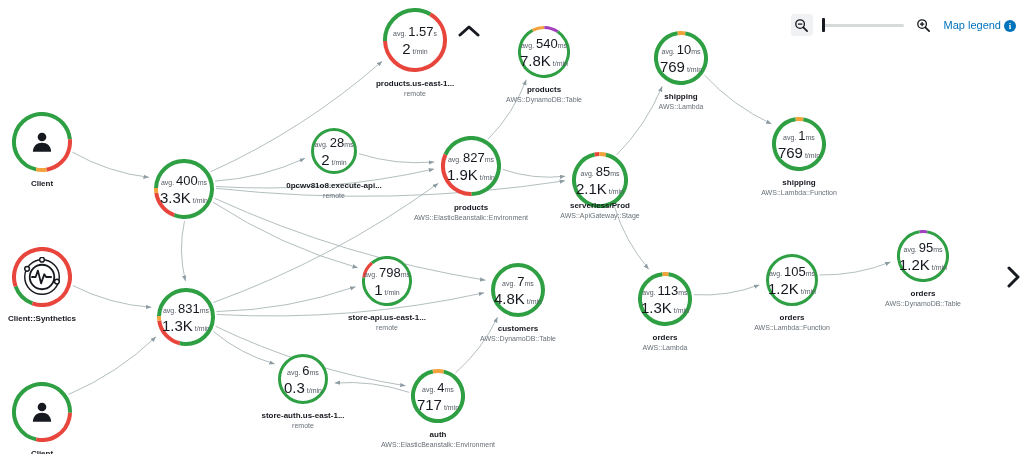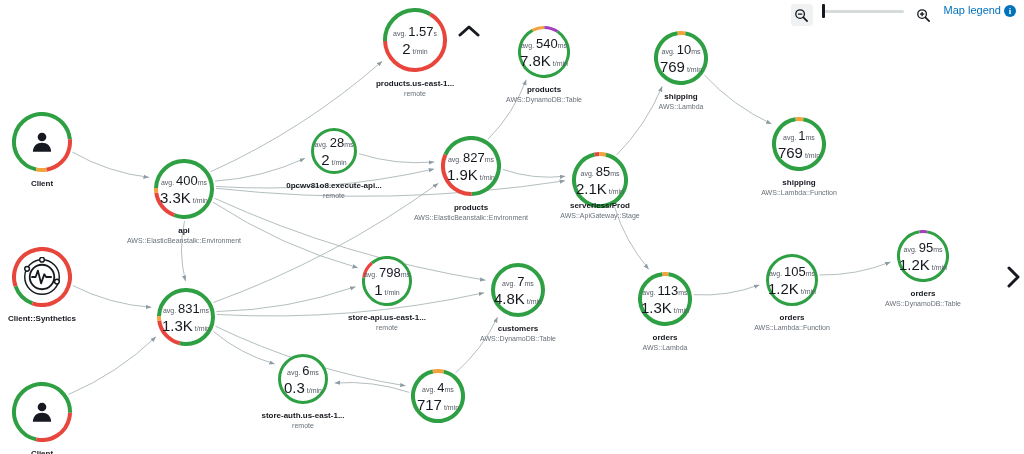--- a/index.html
+++ b/index.html
@@ -9,22 +9,22 @@
     font-family:"Liberation Sans", sans-serif;
     overflow:hidden;
     position:relative;
     color:#16191f;
   }
   #map{position:absolute;inset:0;}
   svg.edges{position:absolute;left:0;top:0;width:1024px;height:454px;}
 
   
   .toolbar{
-    position:absolute;top:4px;right:8px;
-    display:flex;gap:9px;
+    position:absolute;top:12px;right:8px;
+    display:flex;align-items:center;gap:9px;
     height:26px;z-index:30;
   }
   .zoom-btn{
     width:22px;height:22px;border-radius:3px;
     display:flex;align-items:center;justify-content:center;
     cursor:pointer;
   }
   .zoom-btn.active{background:#eff1f3;}
   .slider-wrap{
     position:relative;width:82px;height:14px;display:flex;align-items:center;
@@ -251,24 +251,20 @@
      <circle cx="30" cy="30" r="28" fill="#ffffff"></circle>
             <circle cx="30" cy="30" r="28" fill="none" stroke="#2ea043" stroke-width="4" stroke-dasharray="140.74335088082273 35.18583772020568" stroke-dashoffset="0" transform="rotate(182 30 30)"></circle>
             <circle cx="30" cy="30" r="28" fill="none" stroke="#e8453c" stroke-width="4" stroke-dasharray="29.907962062174832 146.02122653885357" stroke-dashoffset="-140.74335088082273" transform="rotate(182 30 30)"></circle>
             <circle cx="30" cy="30" r="28" fill="none" stroke="#f2a33c" stroke-width="4" stroke-dasharray="5.277875658030852 170.65131294299755" stroke-dashoffset="-170.65131294299755" transform="rotate(182 30 30)"></circle>
           </svg>
           <div class="metrics">
          <div class="m-line"><span class="sm">avg. </span><span class="big">400</span><span class="sm">ms</span></div>
          <div class="m-line l2"><span class="big">3.3K</span><span class="sm"> t/min</span></div>
        </div>
     </div>
-    <div class="caption" style="top:66px">
-      <div class="cap-title">api</div>
-      <div class="cap-sub">AWS::ElasticBeanstalk::Environment</div>
-    </div>
       </div>
       <div class="node" style="left: 311px; top: 128px;">
         <div class="ring-wrap">
       <svg class="ring" width="46" height="46" viewBox="0 0 46 46">
      <circle cx="23" cy="23" r="21.5" fill="#ffffff"></circle>
             <circle cx="23" cy="23" r="21.5" fill="none" stroke="#2ea043" stroke-width="3" stroke-dasharray="135.0884841043611 0" stroke-dashoffset="0" transform="rotate(-90 23 23)"></circle>
           </svg>
           <div class="metrics">
          <div class="m-line"><span class="sm">avg. </span><span class="big">28</span><span class="sm">ms</span></div>
          <div class="m-line l2"><span class="big">2</span><span class="sm"> t/min</span></div>
@@ -431,20 +427,24 @@
         <div class="ring-wrap">
       <svg class="ring" width="54" height="54" viewBox="0 0 54 54">
      <circle cx="27" cy="27" r="25" fill="#ffffff"></circle>
             <circle cx="27" cy="27" r="25" fill="none" stroke="#f2a33c" stroke-width="4" stroke-dasharray="10.995574287564278 146.0840583919254" stroke-dashoffset="0" transform="rotate(258 27 27)"></circle>
             <circle cx="27" cy="27" r="25" fill="none" stroke="#2ea043" stroke-width="4" stroke-dasharray="146.0840583919254 10.995574287564267" stroke-dashoffset="-10.995574287564278" transform="rotate(258 27 27)"></circle>
           </svg>
           <div class="metrics">
          <div class="m-line"><span class="sm">avg. </span><span class="big">4</span><span class="sm">ms</span></div>
          <div class="m-line l2"><span class="big">717</span><span class="sm"> t/min</span></div>
        </div>
+    </div>
+    <div class="caption" style="top:60px">
+      <div class="cap-title">auth</div>
+      <div class="cap-sub">AWS::ElasticBeanstalk::Environment</div>
     </div>
       </div>
     </div>
 
   <div class="chev" id="collapse-chev" style="left:458px;top:24px;">
     <svg width="22" height="14" viewBox="0 0 22 14">
       <path d="M2,11 L11,3 L20,11" stroke="#16191f" stroke-width="3" fill="none" stroke-linecap="round" stroke-linejoin="round"></path>
     </svg>
   </div>
 

